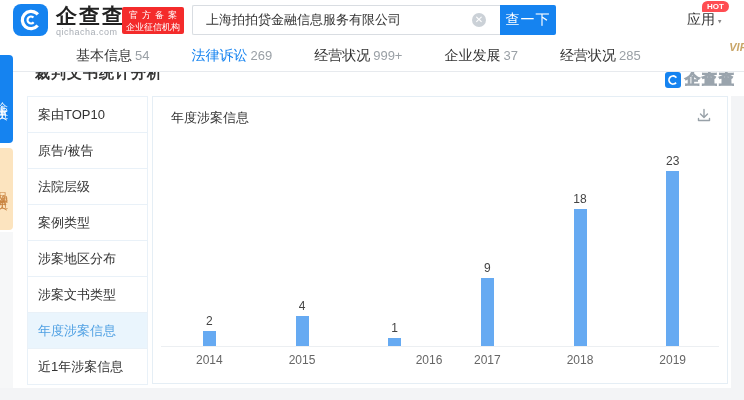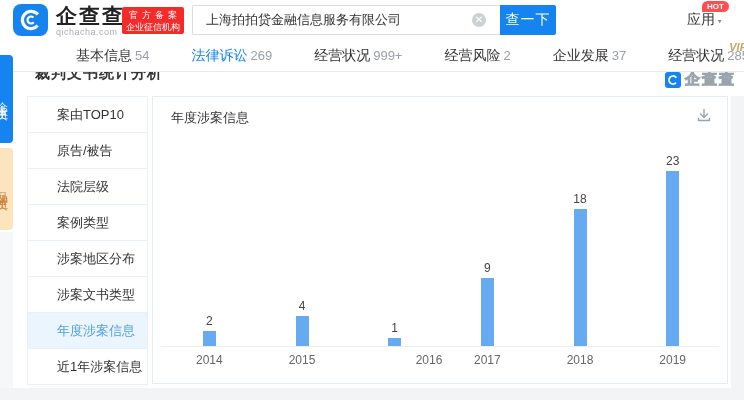--- a/index.html
+++ b/index.html
@@ -54,21 +54,21 @@
   .section-title { display:block; margin-top:-8px; font-size:15px; font-weight:bold; color:#333; letter-spacing:1px; }
   .watermark { position:absolute; right:8px; top:71px; height:17px; overflow:hidden;
     display:flex; align-items:center; gap:4px; }
   .wm-logo { width:16px; height:16px; background:var(--accent,#1583F0); border-radius:3px;
     display:flex; align-items:center; justify-content:center; flex:0 0 auto; }
   .wm-text { font-size:15px; font-weight:bold; letter-spacing:2px; color:#EDF0F2;
     -webkit-text-stroke:1px #9AA4AD; }
   
   .sidebar { position:absolute; left:27px; top:96px; width:121px; }
   .sidebar-item { height:37px; margin-top:-1px; border:1px solid #E9F1F8; background:#fff;
-    font-size:13px; color:#333; line-height:35px; padding-left:29px; cursor:pointer;
+    font-size:13px; color:#333; line-height:35px; padding-left:10px; cursor:pointer;
     white-space:nowrap; overflow:hidden; }
   .sidebar-item:first-child { margin-top:0; }
   .sidebar-item.active { background:var(--active-bg,#EAF5FD); color:var(--active-fg,#4FA0E3); }
   
   .chart-panel { position:absolute; left:152px; top:96px; width:576px; height:288px;
     border:1px solid #E5EEF5; background:#fff; }
   .panel-title { position:absolute; left:18px; top:12px; font-size:13px; color:#333; }
   .download-btn { position:absolute; right:14px; top:10px; width:18px; height:18px; cursor:pointer; }
   .axis-line { position:absolute; left:8px; right:8px; top:249px; border-top:1px solid #ECEFF2; }
   .bar { position:absolute; width:13px; background:var(--bar,#66AAF2); }
@@ -105,21 +105,20 @@
     <span>应用</span><span class="apps-caret">▾</span>
   </div>
   <div class="hot-badge">HOT</div>
 </div>
 
 <div class="navbar">
   <div id="nav-tabs" style="display:flex;">
       <div class="nav-tab"><span class="nav-label">基本信息</span><span class="nav-count">54</span></div>
       <div class="nav-tab active"><span class="nav-label">法律诉讼</span><span class="nav-count">269</span></div>
       <div class="nav-tab"><span class="nav-label">经营状况</span><span class="nav-count">999+</span></div>
-      <div class="nav-tab"><span class="nav-label">经营风险</span><span class="nav-count">2</span></div>
       <div class="nav-tab"><span class="nav-label">企业发展</span><span class="nav-count">37</span></div>
       <div class="nav-tab"><span class="nav-label">经营状况</span><span class="nav-count">285</span></div>
     </div>
   <div class="vip-flag">VIP</div>
 </div>
 
 <div class="side-tab company">企业主页</div>
 <div class="side-tab brand">品牌主页</div>
 
 <div class="section-title-clip">

